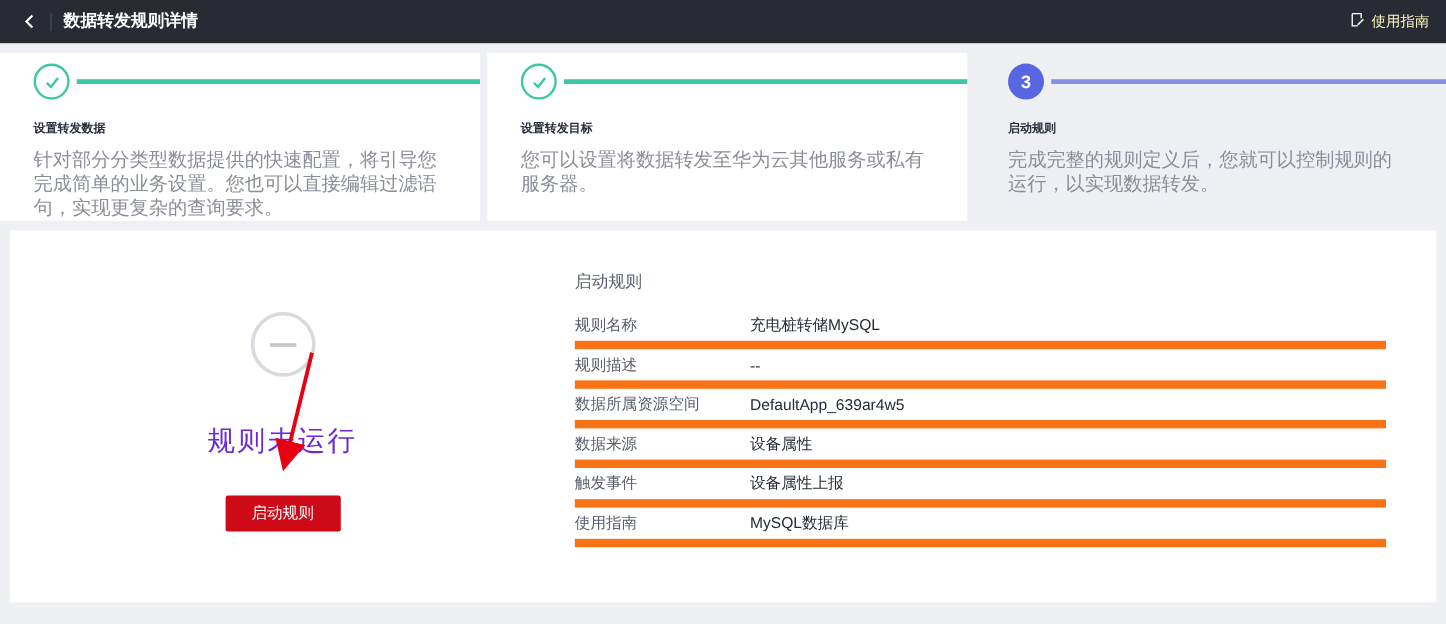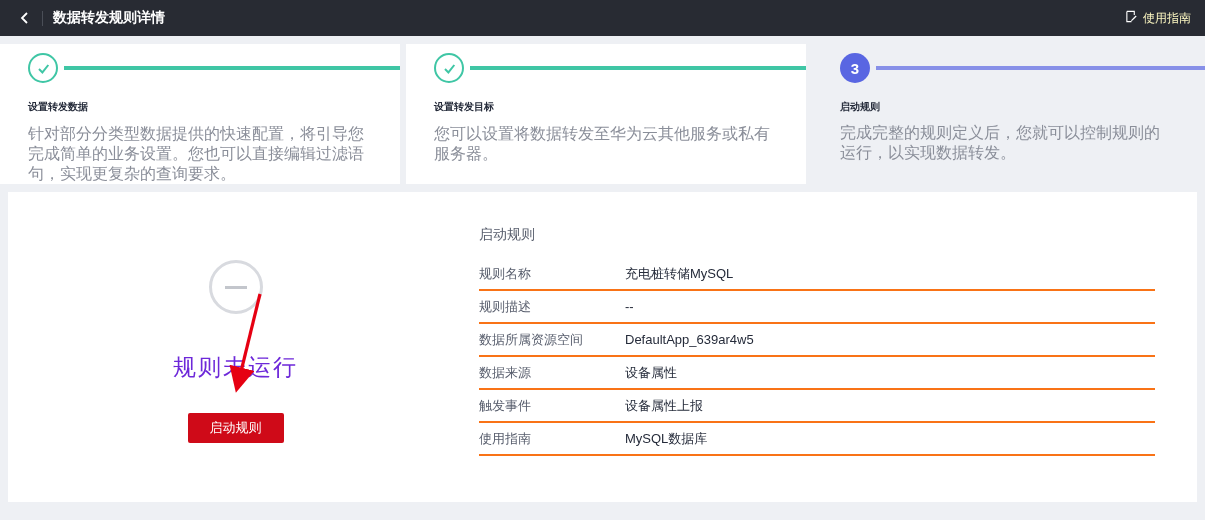--- a/index.html
+++ b/index.html
@@ -58,21 +58,21 @@
   .status-text { margin-top:38px; font-size:23px; color:#6d28d9; letter-spacing:2px; }
   .start-btn {
     margin-top:30px; width:96px; height:30px; background:#cf0a18; color:#fff;
     border:none; border-radius:2px; font-size:13px; cursor:pointer;
     font-family:inherit;
   }
   .arrow-overlay { position:absolute; left:0; top:0; width:455px; height:310px; pointer-events:none; z-index:3; }
 
   .right-pane { flex:1; padding:34px 42px 0 16px; }
   .overview-title { font-size:14px; color:#575d6c; margin-bottom:14px; }
-  .ov-row { display:flex; align-items:center; height:33px; border-bottom:2px solid #f97316; }
+  .ov-row { display:flex; align-items:center; height:33px; border-bottom:7px solid #f97316; }
   .ov-label { width:146px; font-size:13px; color:#575d6c; flex-shrink:0; }
   .ov-value { font-size:13px; color:#252b3a; }
 
   svg { display:block; }
 </style>
 </head>
 <body>
 
 <div class="page">
 
@@ -120,21 +120,21 @@
       <div class="step-title">设置转发目标</div>
       <div class="step-desc">您可以设置将数据转发至华为云其他服务或私有服务器。</div>
     </div>
 
     <div class="step-card current">
       <div class="step-circle">
         <span>3</span>
       </div>
       <div class="step-line"></div>
       <div class="step-title">启动规则</div>
-      <div class="step-desc" style="max-width:390px;font-family:Liberation Mono, monospace;">完成完整的规则定义后，您就可以控制规则的运行，以实现数据转发。</div>
+      <div class="step-desc" style="max-width:390px;">完成完整的规则定义后，您就可以控制规则的运行，以实现数据转发。</div>
     </div>
 
   </div>
 
   <div class="main-panel">
 
     <div class="left-pane">
       <div class="minus-circle">
         <div class="minus-bar"></div>
       </div>

